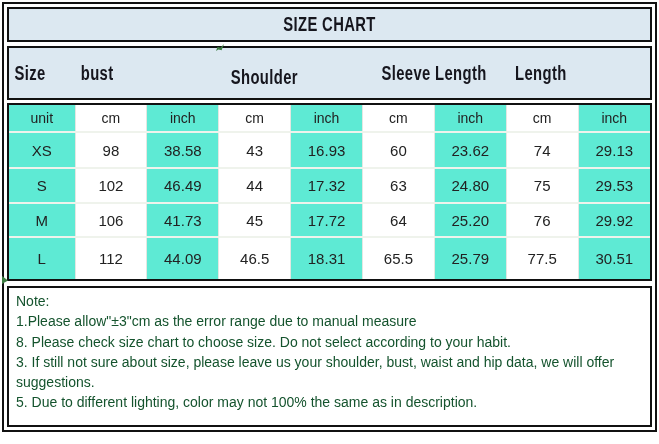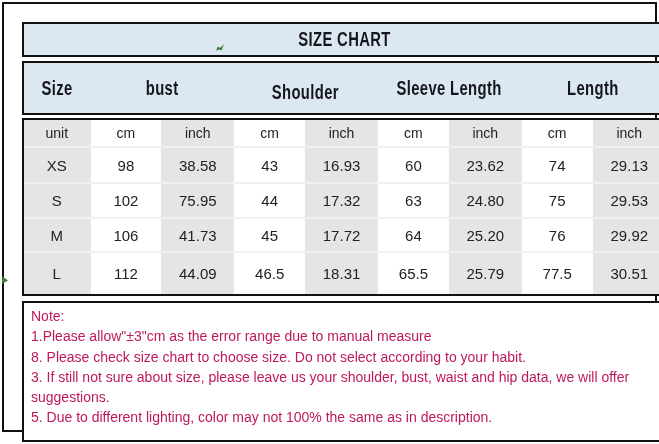--- a/index.html
+++ b/index.html
@@ -9,21 +9,21 @@
     background: #ffffff;
     font-family: "Liberation Sans", sans-serif;
     overflow: hidden;
   }
   #outer {
     position: absolute;
     left: 2px; top: 2px;
     width: 655px; height: 430px;
     box-sizing: border-box;
     border: 2px solid #111111;
-    padding: 18px;
+    padding: 3px;
   }
   .box {
     box-sizing: border-box;
     border: 2px solid #111111;
     width: 645px;
   }
   
   #title-box {
     height: 35px;
     margin-bottom: 4px;
@@ -42,21 +42,21 @@
   #title-box .cond { font-size: 20px; }
   
   #header-box {
     height: 54px;
     margin-bottom: 3px;
     background: #dce8f1;
     display: grid;
     grid-template-columns: 66px repeat(8, 1fr);
     align-items: center;
   }
-  #header-box .hcell { text-align: center; }
+  #header-box .hcell { }
   #header-box .hcell .cond { font-size: 20px; }
   .span1 { grid-column: span 1; }
   .span2 { grid-column: span 2; }
   #hdr-shoulder { position: relative; top: 4px; }
   
   #table-box { height: 178px; margin-bottom: 5px; }
   table {
     border-collapse: collapse;
     table-layout: fixed;
     width: 100%; height: 174px;
@@ -66,35 +66,35 @@
     text-align: center;
     vertical-align: middle;
     font-size: 15px;
     color: #222222;
     padding: 0;
     border-right: 1px solid #e4e7e2;
     border-bottom: 2px solid #eff3ec;
   }
   td:last-child { border-right: none; }
   tr:last-child td { border-bottom: none; }
-  td.g { background: #e5e5e5; margin-top: 20px; }
+  td.g { background: #5eead4; margin-top: 20px; }
   td.w { background: #ffffff; }
   tr.r-unit { height: 27px; }
   tr.r-unit td { font-size: 14px; }
   tr.r-xs { height: 36px; }
   tr.r-s  { height: 35px; }
   tr.r-m  { height: 34px; }
   tr.r-l  { height: 42px; }
   
   #note-box {
     height: 141px;
     background: #ffffff;
     padding: 3px 6px 0 7px;
     font-size: 14px;
-    color: #be185d;
+    color: #14532d;
     line-height: 20.3px;
   }
   .note-line { white-space: normal; }
   
   #artifact-top {
     position: absolute; left: 216px; top: 44px;
     width: 8px; height: 7px;
     background: #3d7d42;
     clip-path: polygon(0% 100%, 20% 40%, 55% 55%, 100% 0%, 70% 90%, 30% 80%);
   }
@@ -155,21 +155,21 @@
             <td class="w">43</td>
             <td class="g">16.93</td>
             <td class="w">60</td>
             <td class="g">23.62</td>
             <td class="w">74</td>
             <td class="g">29.13</td>
           </tr>
           <tr class="r-s">
             <td class="g">S</td>
             <td class="w">102</td>
-            <td class="g">75.95</td>
+            <td class="g">46.49</td>
             <td class="w">44</td>
             <td class="g">17.32</td>
             <td class="w">63</td>
             <td class="g">24.80</td>
             <td class="w">75</td>
             <td class="g">29.53</td>
           </tr>
           <tr class="r-m">
             <td class="g">M</td>
             <td class="w">106</td>

